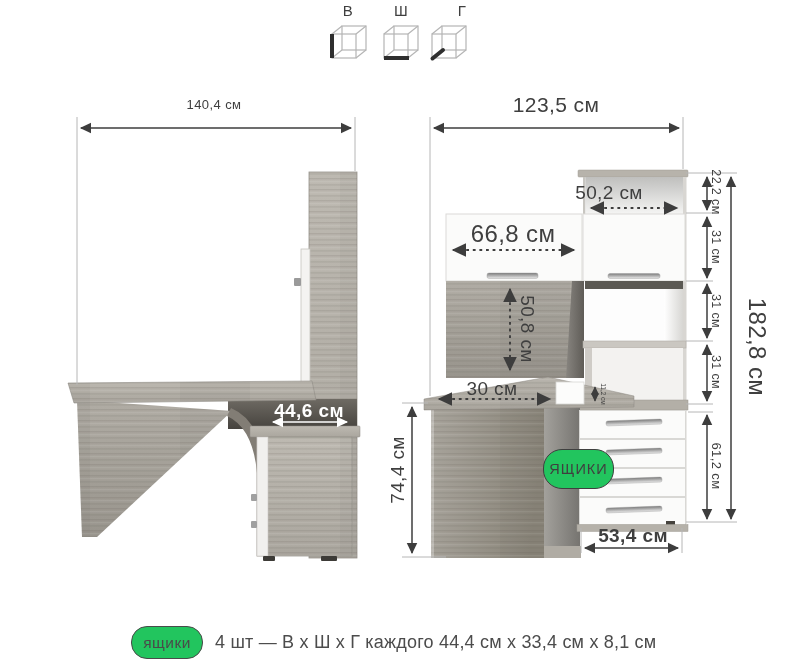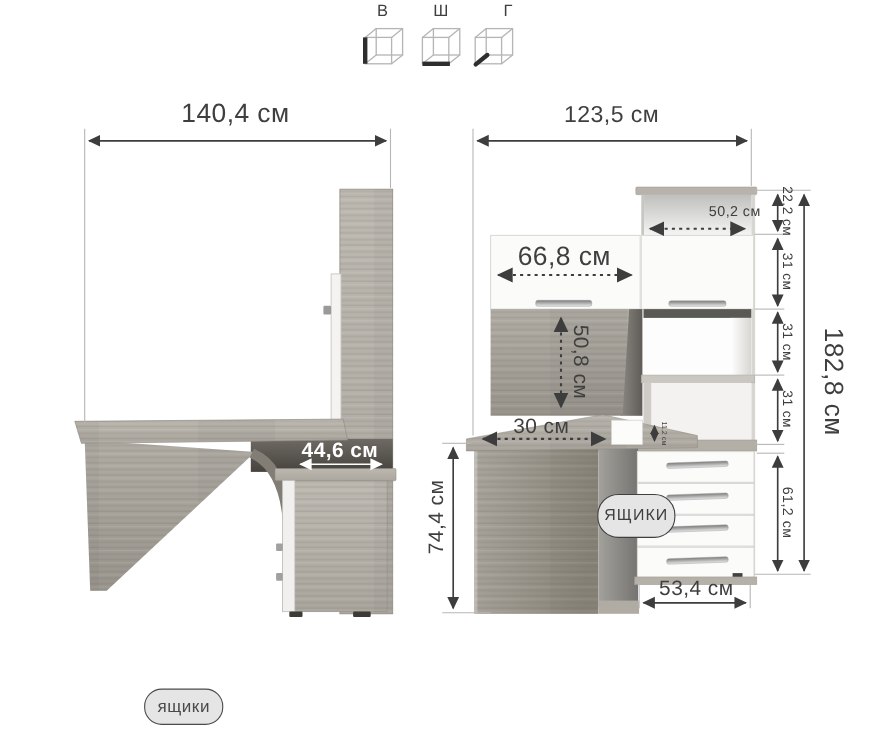--- a/index.html
+++ b/index.html
@@ -11,21 +11,21 @@
   svg{position:absolute;left:0;top:0;}
   .lbl{
     position:absolute;transform:translate(-50%,-50%);
     color:#3f3f3f;white-space:nowrap;letter-spacing:.4px;
     font-family:"Liberation Sans",sans-serif;line-height:1;
   }
   .rot90{transform:translate(-50%,-50%) rotate(90deg);}
   .rot270{transform:translate(-50%,-50%) rotate(-90deg);}
   .badge{
     position:absolute;display:flex;align-items:center;justify-content:center;
-    background:#e5e5e5;border:1.6px solid #3f3f3f;border-radius:19px;
+    background:#22c55e;border:1.6px solid #3f3f3f;border-radius:19px;
     color:#3f3f3f;letter-spacing:1px;
   }
 </style>
 </head>
 <body>
 
 <div class="canvas">
 
   <svg width="800" height="667" viewBox="0 0 800 667">
     <defs>
@@ -226,40 +226,41 @@
       <line x1="439" y1="399" x2="550" y2="399" marker-start="url(#ah)" marker-end="url(#ah)"></line>
     </g>
 
     <line x1="273" y1="422" x2="347" y2="422" stroke="#ffffff" stroke-width="1.5" marker-start="url(#ahw)" marker-end="url(#ahw)"></line>
   </svg>
 
   <div class="lbl" style="left:348px;top:10px;font-size:15px;">В</div>
   <div class="lbl" style="left:401px;top:10px;font-size:15px;">Ш</div>
   <div class="lbl" style="left:462px;top:10px;font-size:15px;">Г</div>
 
-  <div class="lbl" style="left:214px;top:104px;font-size:24px;">140,4 см</div>
+  <div class="lbl" style="left:214px;top:104px;font-size:13px;">140,4 см</div>
   <div class="lbl" style="left:309px;top:410px;font-size:19px;color:#ffffff;font-weight:bold;">44,6 см</div>
 
   <div class="lbl" style="left:556px;top:104px;font-size:21px;">123,5 см</div>
-  <div class="lbl" style="left:668px;top:192px;font-size:13px;">50,2 см</div>
+  <div class="lbl" style="left:609px;top:192px;font-size:19px;">50,2 см</div>
   <div class="lbl" style="left:513px;top:234px;font-size:24px;">66,8 см</div>
   <div class="lbl rot90" style="left:527px;top:329px;font-size:19px;">50,8 см</div>
   <div class="lbl" style="left:492px;top:388px;font-size:19px;">30 см</div>
   <div class="lbl rot90" style="left:603px;top:394px;font-size:6.5px;letter-spacing:0;">11,2 см</div>
 
   <div class="lbl rot90" style="left:716px;top:192px;font-size:12.5px;">22,2 см</div>
   <div class="lbl rot90" style="left:716px;top:247px;font-size:12.5px;">31 см</div>
   <div class="lbl rot90" style="left:716px;top:311px;font-size:12.5px;">31 см</div>
   <div class="lbl rot90" style="left:716px;top:372px;font-size:12.5px;">31 см</div>
   <div class="lbl rot90" style="left:716px;top:466px;font-size:13px;">61,2 см</div>
   <div class="lbl rot90" style="left:757px;top:347px;font-size:24px;">182,8 см</div>
   <div class="lbl rot270" style="left:397px;top:470px;font-size:19px;">74,4 см</div>
-  <div class="lbl" style="left:633px;top:535px;font-size:19px;">53,4 см</div>
+  <div class="lbl" style="left:633px;top:535px;font-size:19px;font-weight:bold;">53,4 см</div>
 
   <div class="badge" style="left:543px;top:449px;width:69px;height:38px;font-size:14.5px;">
     <span>ЯЩИКИ</span>
   </div>
 
   <div class="badge" style="left:131px;top:626px;width:70px;height:31px;border-radius:16px;font-size:15.5px;letter-spacing:.5px;color:#4a4a4a;border-color:#4a4a4a;">
     <span>ящики</span>
   </div>
+  <div class="abs" style="left:215px;top:632px;font-size:18px;color:#4c4c4c;letter-spacing:.2px;">4 шт — В х Ш х Г каждого 44,4 см х 33,4 см х 8,1 см</div>
 
 </div>
 
 </body></html>

